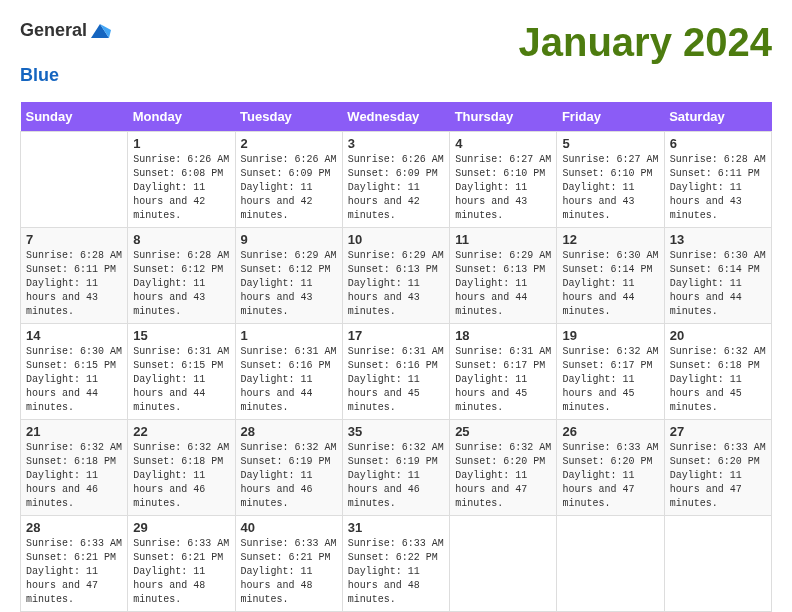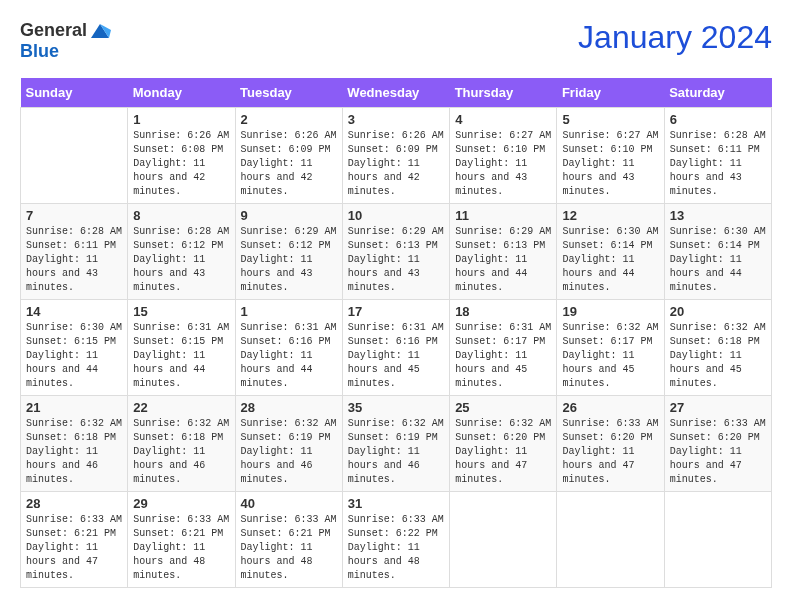--- a/index.html
+++ b/index.html
@@ -17,43 +17,44 @@
       margin-bottom: 16px;
     }
     .logo {
       display: flex;
       align-items: center;
     }
     .logo-text {
       display: flex;
       flex-direction: column;
       line-height: 1.1;
+      gap: 24px;
     }
     .logo-general {
       font-size: 18px;
       font-weight: bold;
       color: #333;
     }
     .logo-blue {
       font-size: 18px;
       font-weight: bold;
       color: #1565C0;
     }
     .logo-icon {
       width: 22px;
       height: 22px;
       margin-left: 2px;
     }
     .title-block {
       text-align: right;
     }
     .month-title {
-      font-size: 32px;
-      font-weight: normal;
-      color: #1d4ed8;
+      font-size: 40px;
+      font-weight: bold;
+      color: #4d7c0f;
       line-height: 1.1;
     }
     .subtitle {
       font-size: 14px;
       color: #555;
     }
     table {
       width: 100%;
       border-collapse: collapse;
       font-size: 11px;

